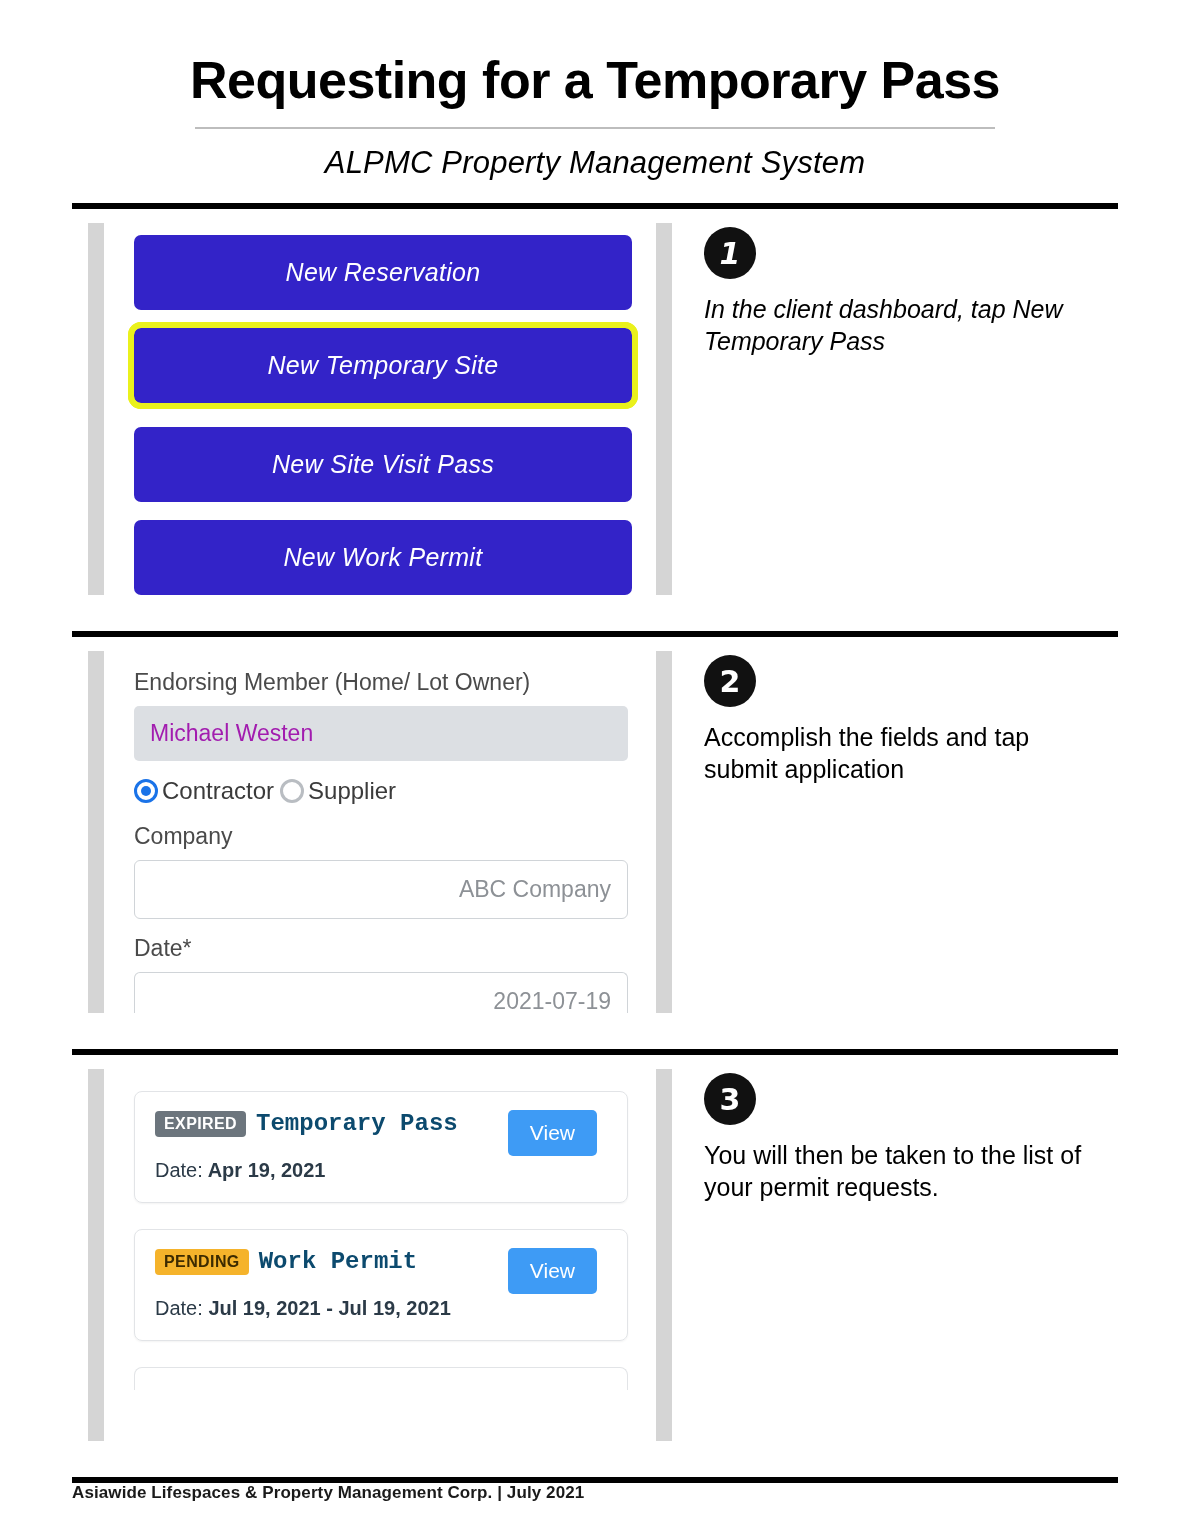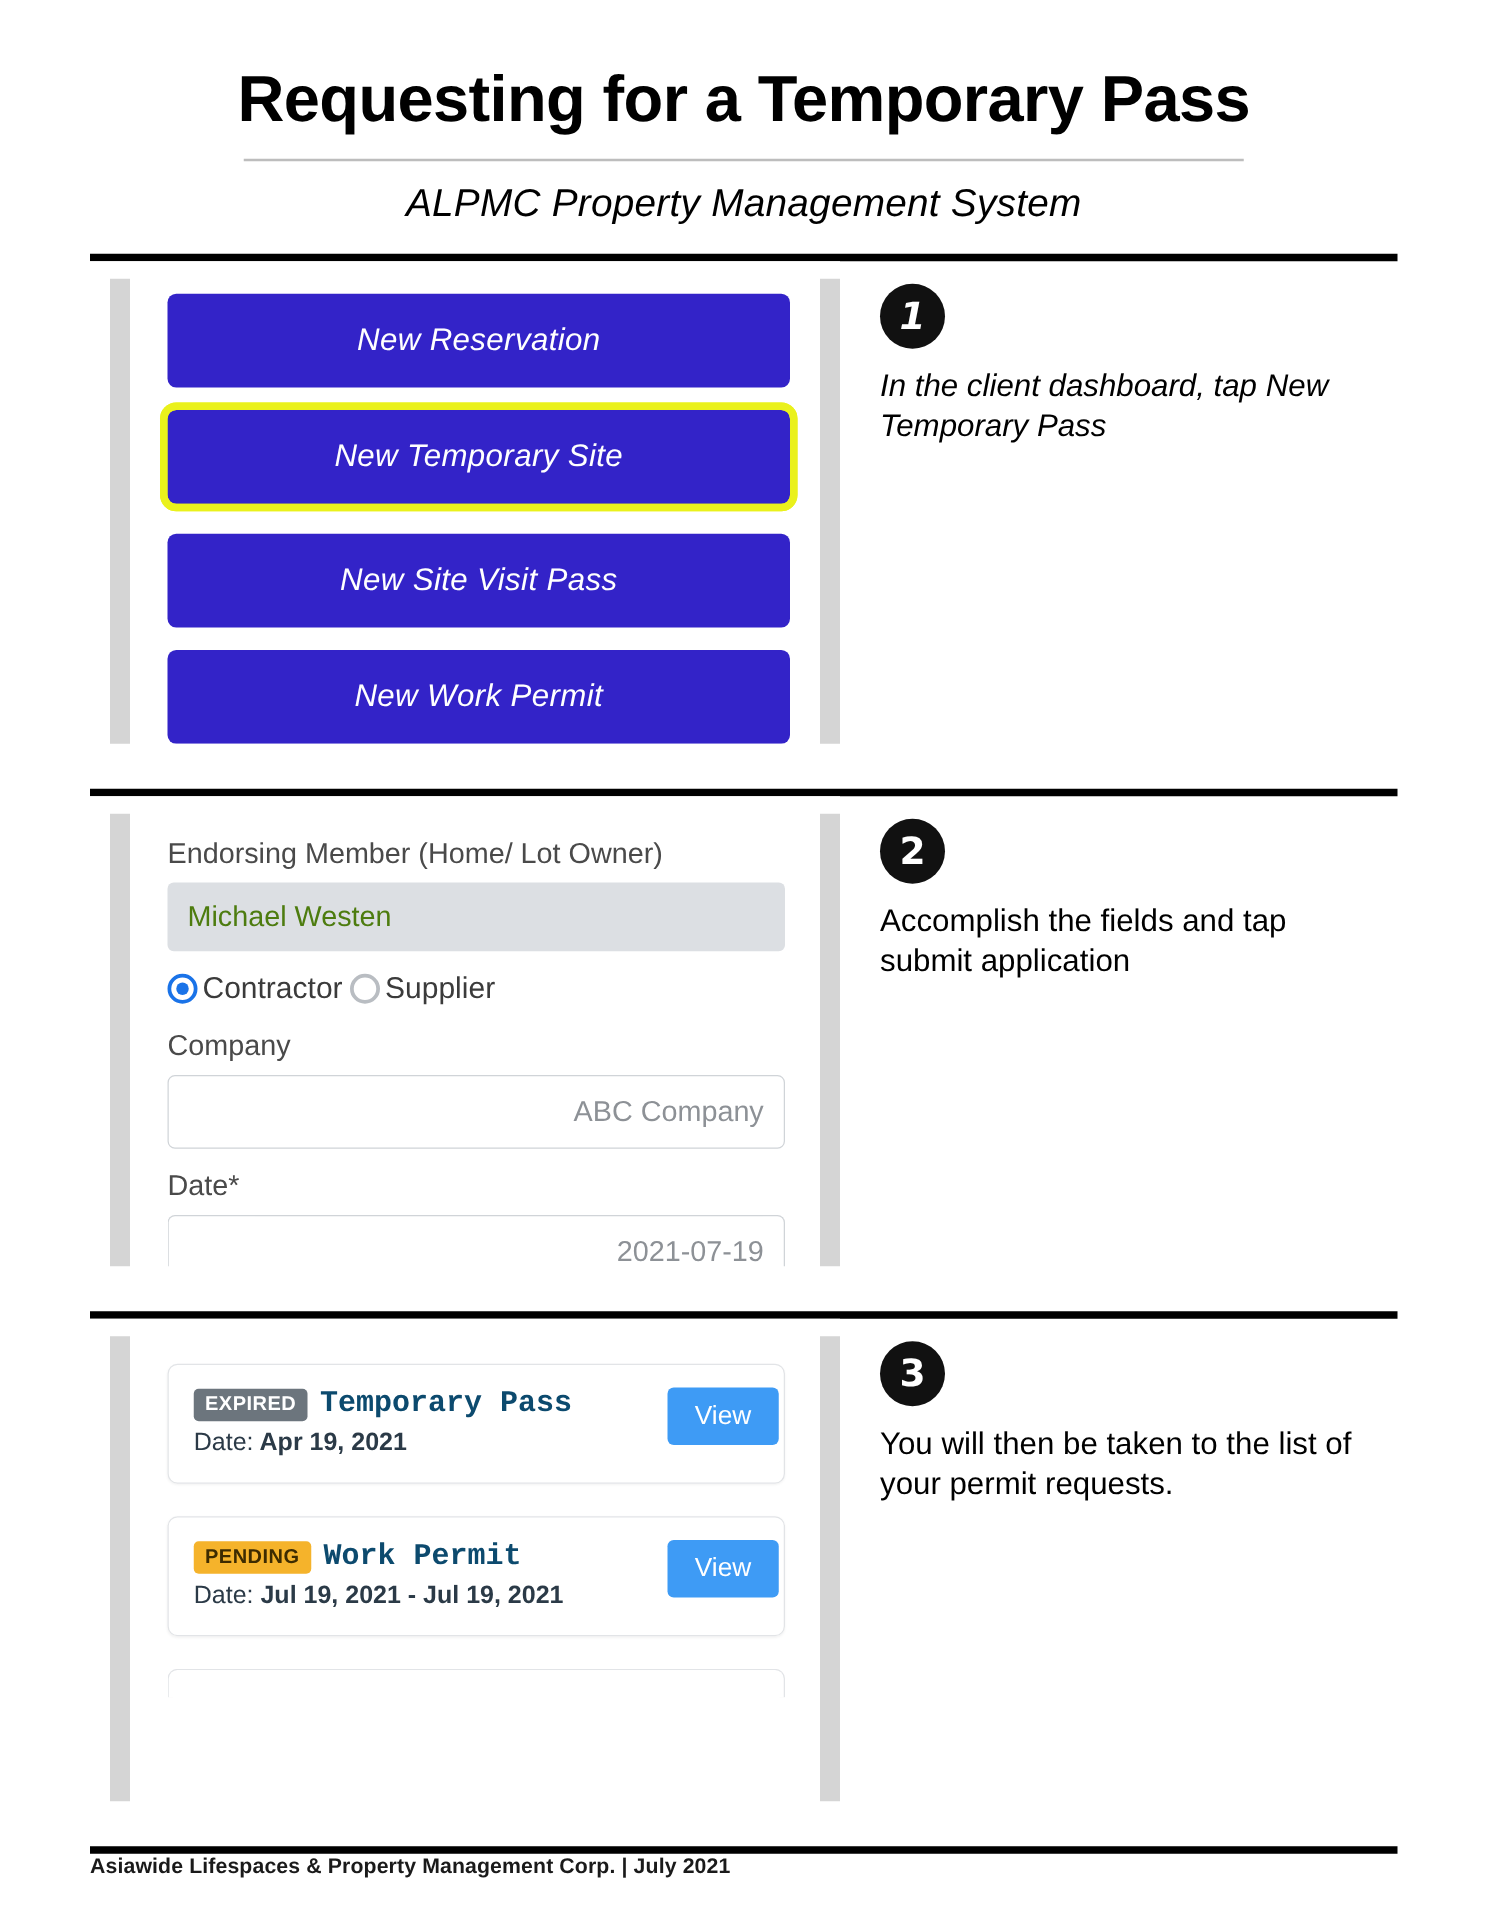--- a/index.html
+++ b/index.html
@@ -133,21 +133,21 @@
   .form-label {
     font-size: 23px;
     color: #4a4a4a;
     margin-bottom: 10px;
   }
   .field-filled {
     background: #dcdfe3;
     border-radius: 5px;
     padding: 14px 16px;
     font-size: 23px;
-    color: #4d7c0f;
+    color: #a21caf;
     margin-bottom: 16px;
   }
   .radio-row {
     display: flex;
     align-items: center;
     font-size: 24px;
     color: #3b3b3b;
     margin-bottom: 18px;
   }
   .radio {
@@ -188,21 +188,21 @@
     margin-bottom: 15px;
   }
 
   
   .cards {
     padding: 22px 28px 0 30px;
   }
   .card {
     border: 1px solid #e2e4e7;
     border-radius: 8px;
-    padding: 18px 4px 20px 20px;
+    padding: 18px 30px 20px 20px;
     margin-bottom: 26px;
     display: flex;
     align-items: flex-start;
     justify-content: space-between;
     box-shadow: 0 1px 2px rgba(0,0,0,0.05);
   }
   .card-left { flex: 1 1 auto; }
   .card-title-row {
     display: flex;
     align-items: center;
@@ -218,21 +218,21 @@
   }
   .tag.expired { background: #6c757d; }
   .tag.pending { background: #f5b32b; color: #3d2b00; }
   .card-title {
     font-size: 24px;
     font-weight: bold;
     color: #0c4a6e;
     font-family: Liberation Mono, monospace;
   }
   .card-date {
-    margin-top: 6px;
+    margin-top: 22px;
     font-size: 20px;
     color: #2b3a47;
     font-weight: bold;
   }
   .card-date .lbl { font-weight: normal; }
   .view-btn {
     background: #3e9bf5;
     color: #ffffff;
     border-radius: 5px;
     font-size: 21px;

